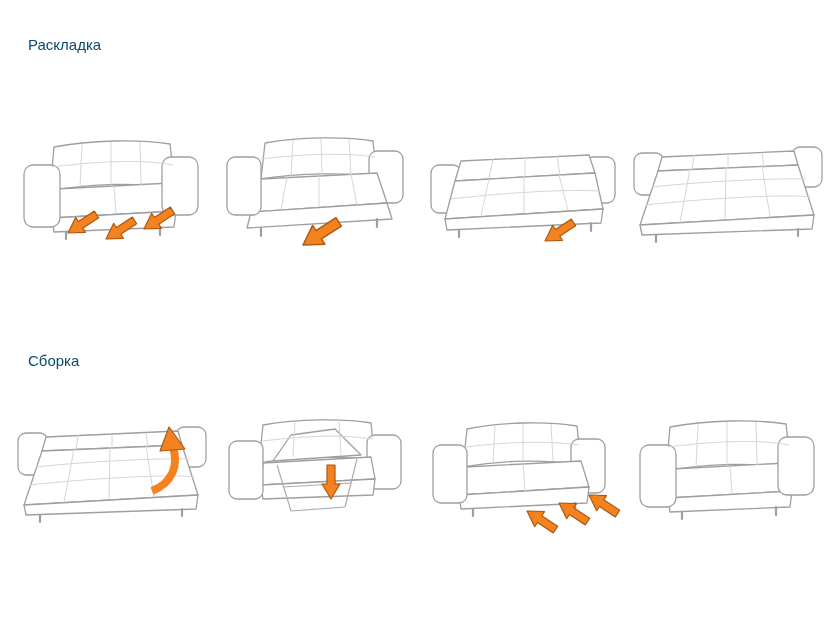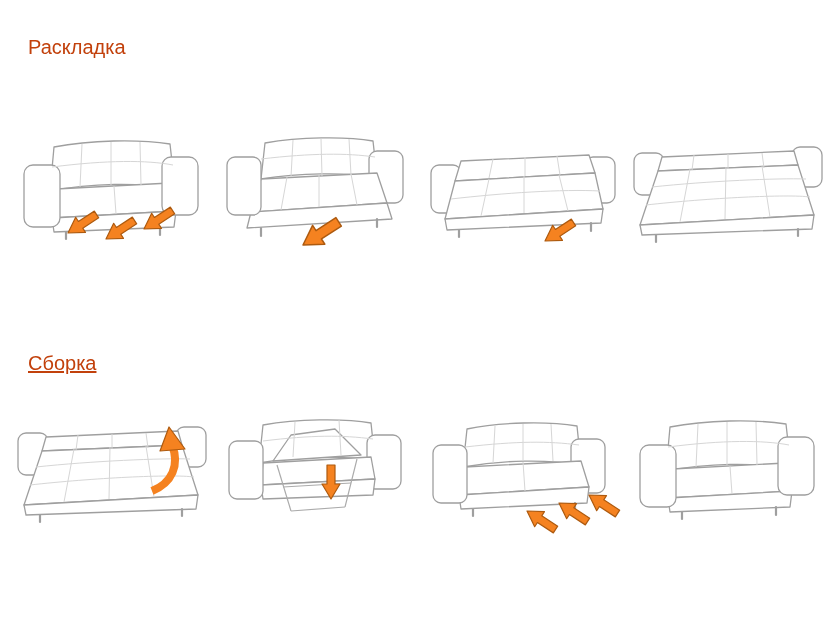--- a/index.html
+++ b/index.html
@@ -5,24 +5,24 @@
   html,body{margin:0;padding:0;}
   body{
     width:840px;height:630px;
     background:#ffffff;
     font-family:"Liberation Sans", sans-serif;
     overflow:hidden;
   }
   #sheet{position:relative;width:840px;height:630px;background:#fff;}
   .section-title{
     position:absolute;left:28px;
-    font-size:20px;color:#c2410c;font-weight:400;margin:0;
+    font-size:15px;color:#0c4a6e;font-weight:400;margin:0;
   }
   #title-unfold{top:36px;}
-  #title-fold{top:352px;text-decoration:underline;}
+  #title-fold{top:352px;}
   .row{
     position:absolute;left:12px;width:816px;height:160px;
     display:flex;justify-content:space-between;align-items:center;
   }
   #row-unfold{top:112px;}
   #row-fold{top:392px;}
   .cell{width:200px;height:155px;}
   .cell svg{width:200px;height:155px;display:block;}
   .sofa-line{stroke:var(--line-color,#9f9f9f);stroke-width:1.3;fill:#ffffff;stroke-linejoin:round;}
   .quilt{stroke:#d6d6d6;stroke-width:1;fill:none;}

